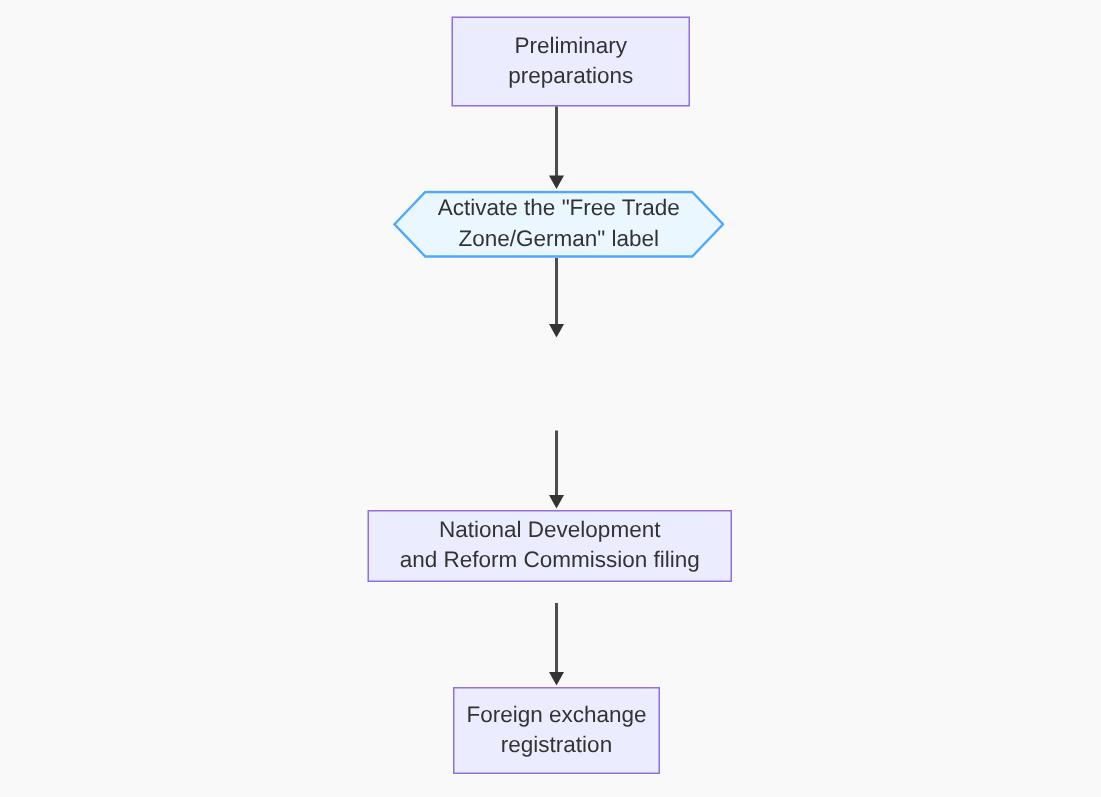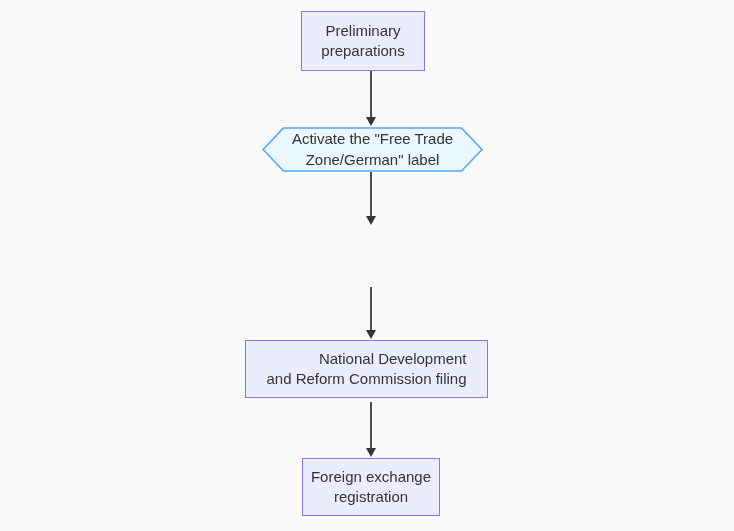--- a/index.html
+++ b/index.html
@@ -77,23 +77,23 @@
     left: 50%;
     bottom: 0;
     margin-left: -5px;
     width: 0;
     height: 0;
     border-left: 5px solid transparent;
     border-right: 5px solid transparent;
     border-top: 9px solid #333333;
   }
   
-  #node-0 { left: 301px; top: 11px;  width: 124px; height: 60px; }
+  #node-0 { left: 301px; top: 11px;  width: 159px; height: 60px; }
   #node-2 { left: 293px; top: 226px; width: 155px; height: 61px; }
-  #node-3 { left: 245px; top: 340px; width: 243px; height: 58px; text-align: right; }
+  #node-3 { left: 245px; top: 340px; width: 243px; height: 48px; }
   #node-4 { left: 302px; top: 458px; width: 138px; height: 58px; }
   
   #conn-0 { left: 371px; top: 71px;  height: 55px; }
   #conn-1 { left: 371px; top: 172px; height: 53px; }
   #conn-2 { left: 371px; top: 287px; height: 52px; }
   #conn-3 { left: 371px; top: 402px; height: 55px; }
   #conn-0 .arrow-line { height: 47px; }
   #conn-1 .arrow-line { height: 45px; }
   #conn-2 .arrow-line { height: 44px; }
   #conn-3 .arrow-line { height: 47px; }

